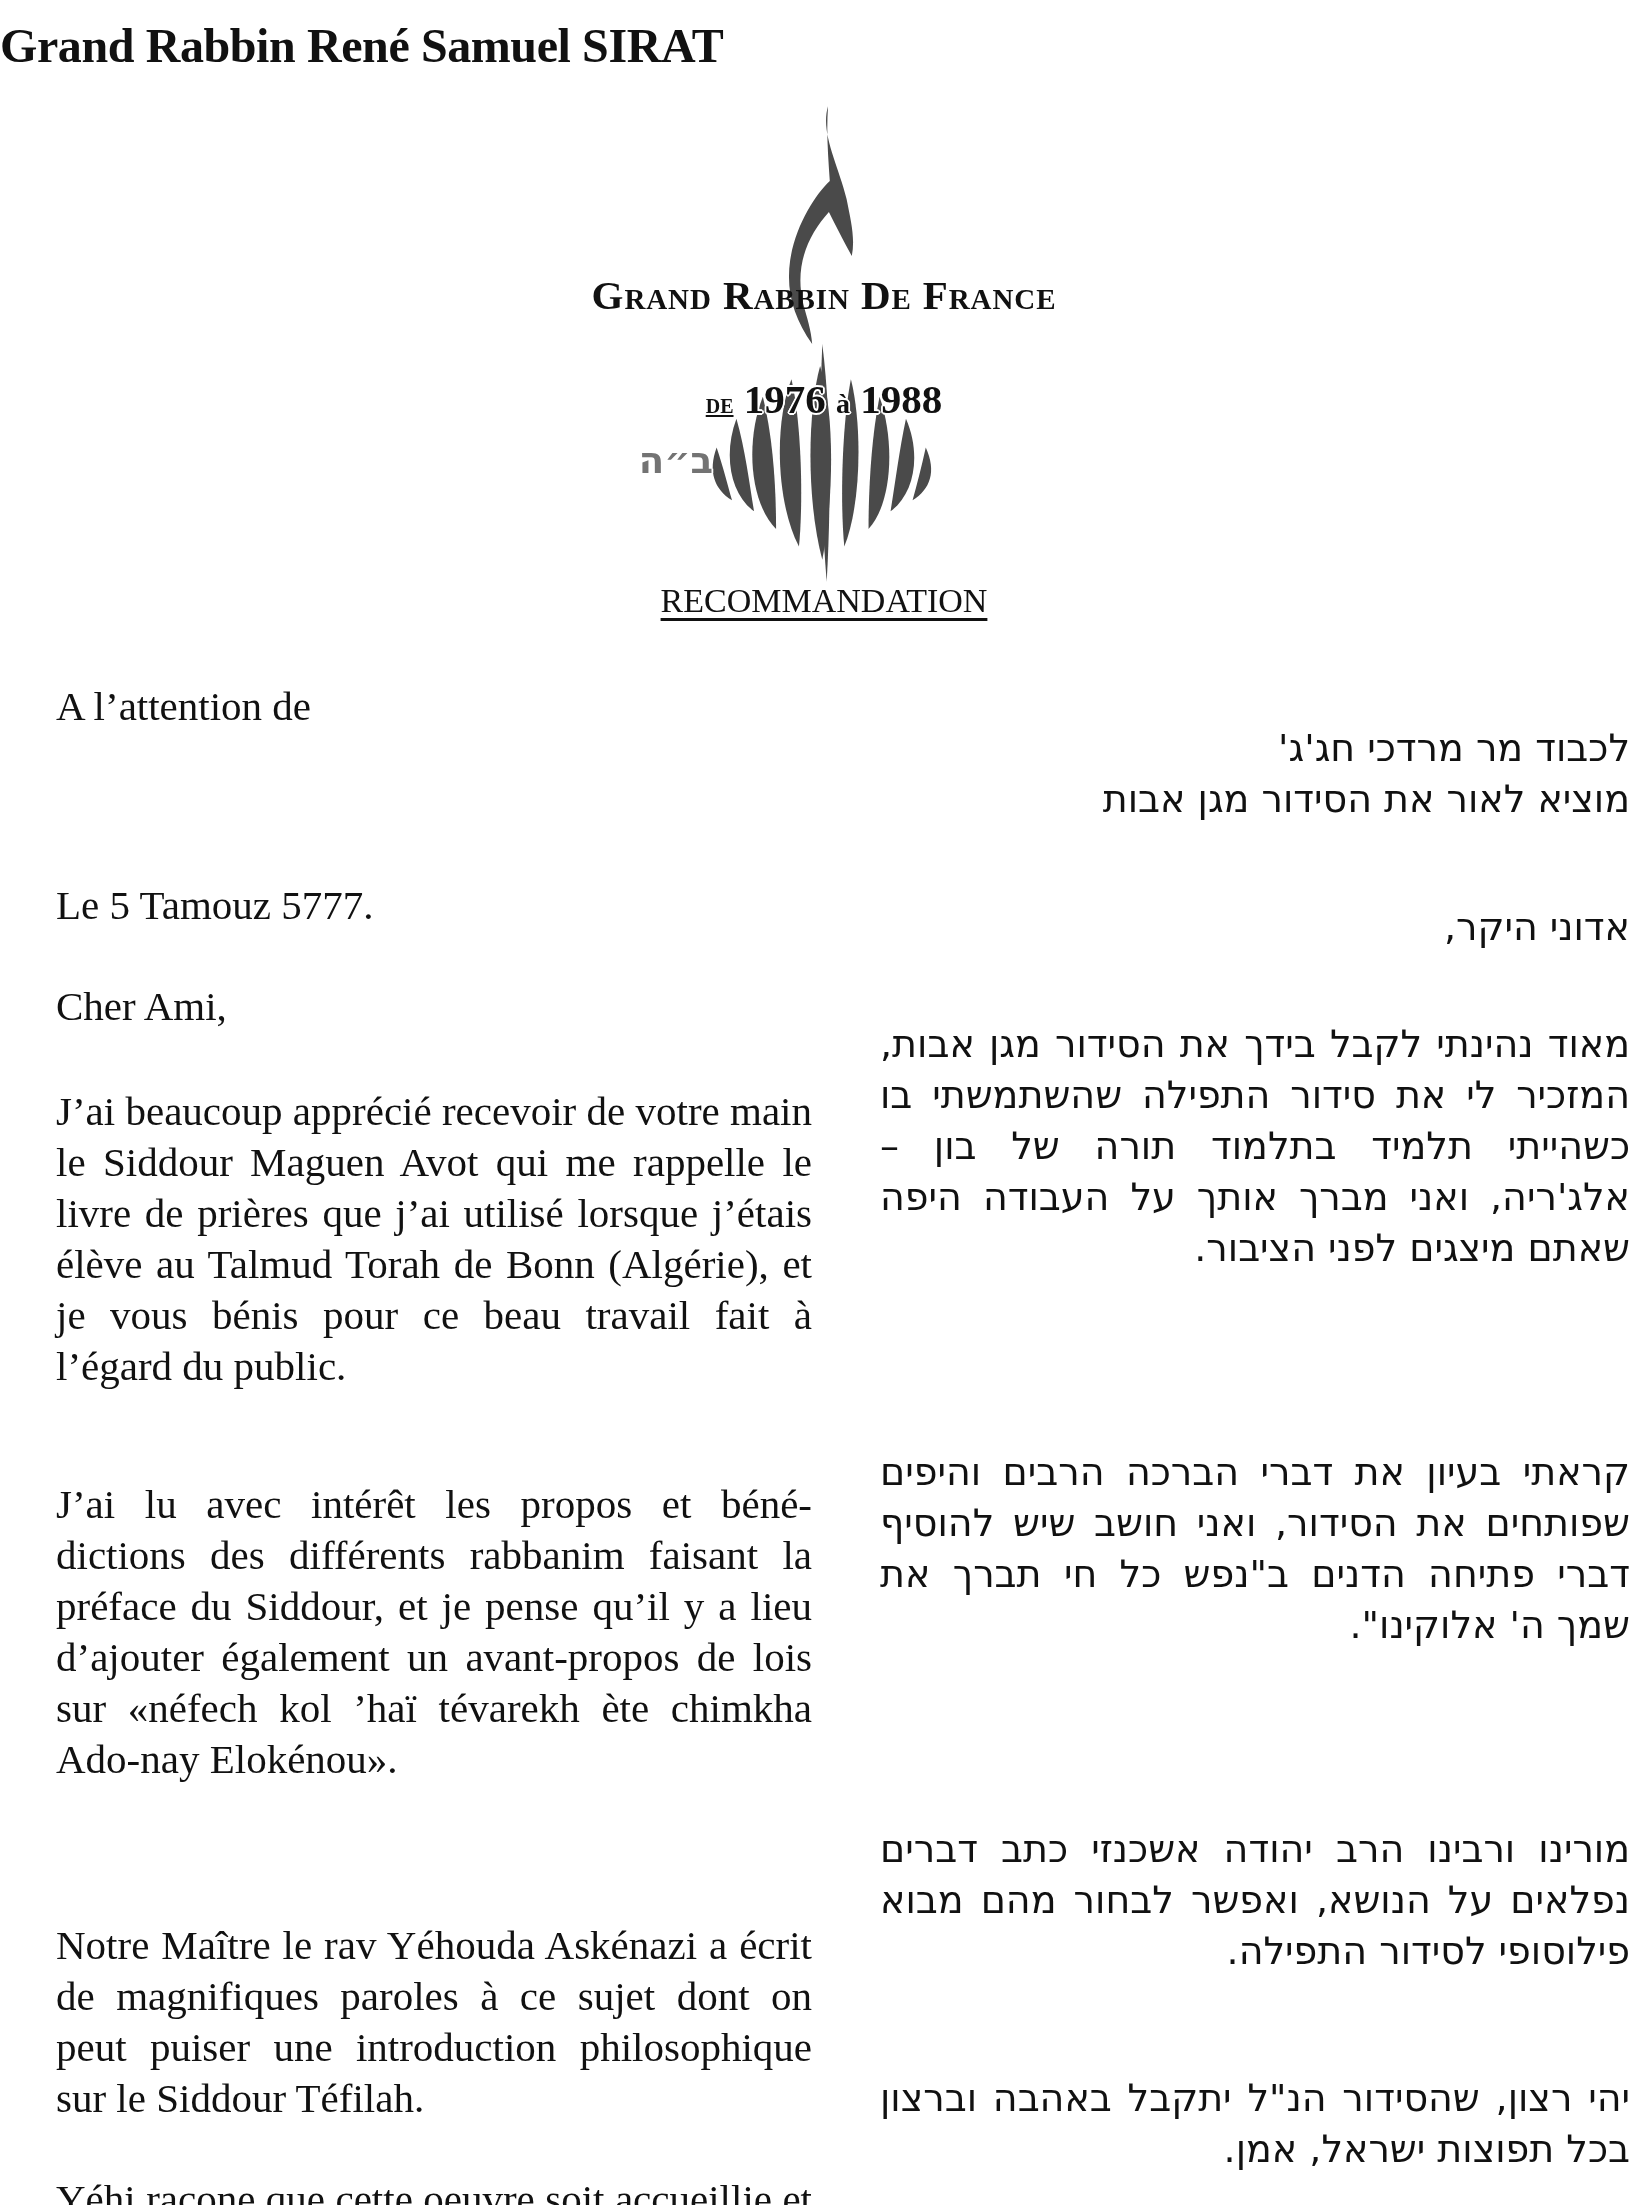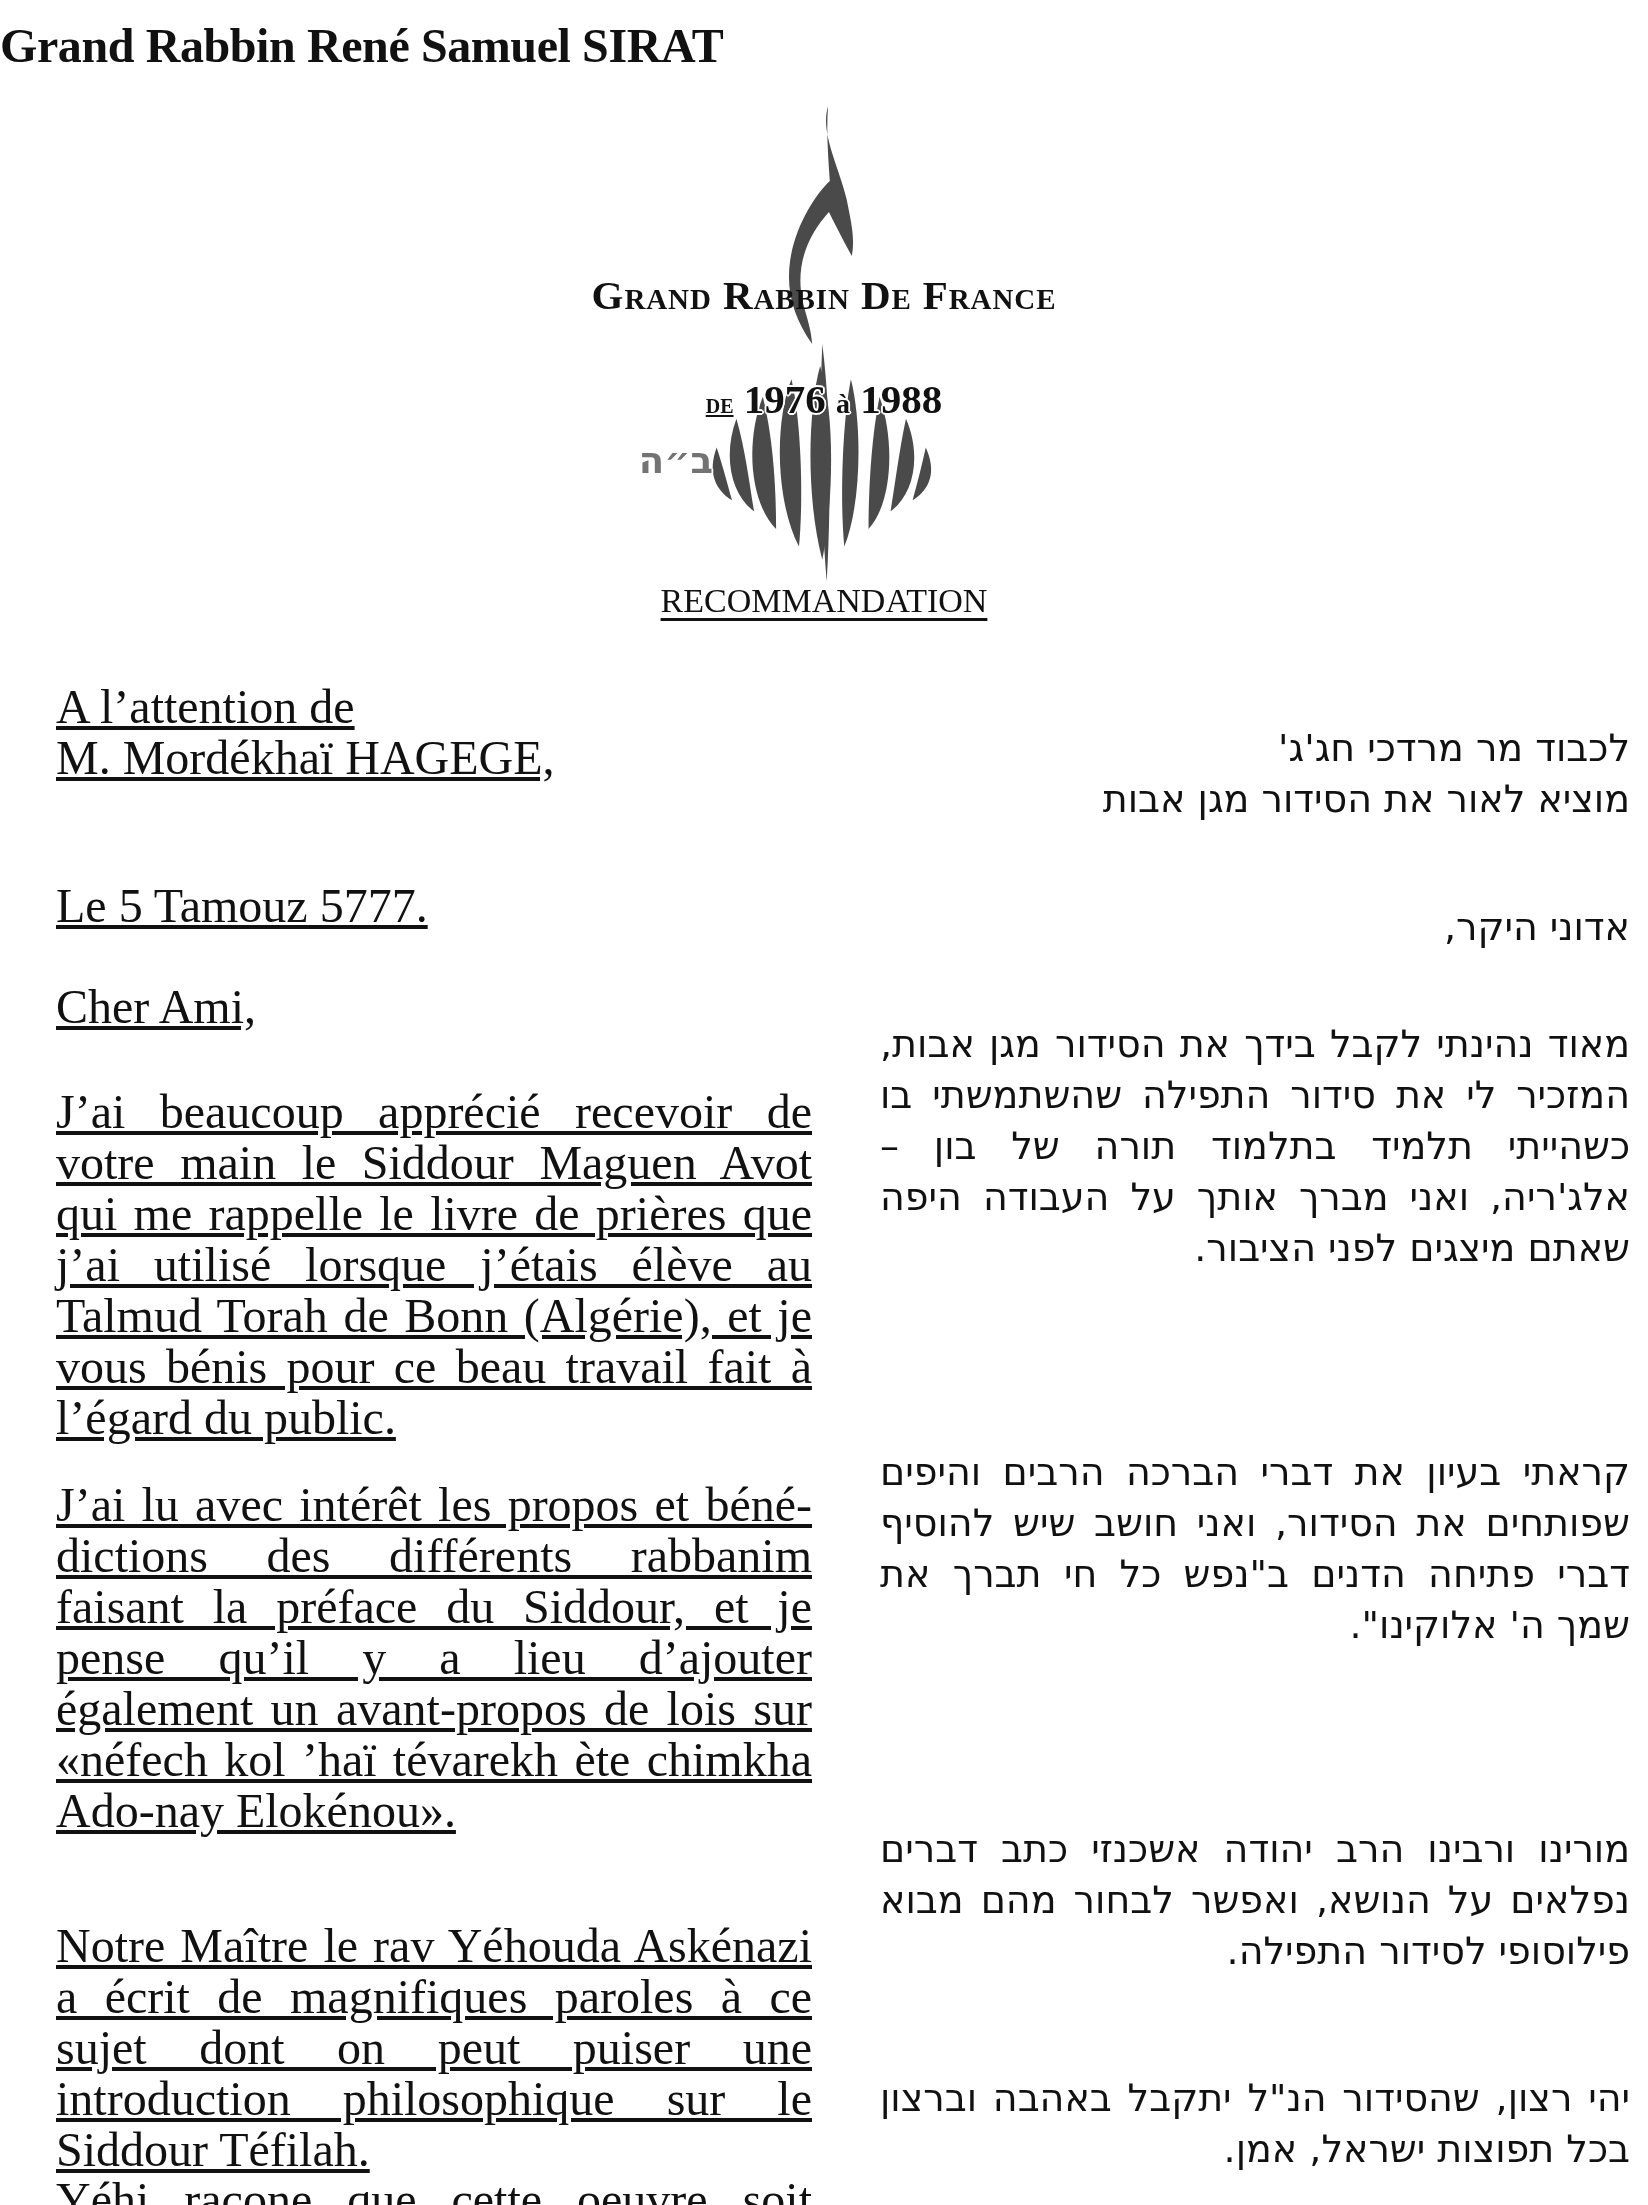--- a/index.html
+++ b/index.html
@@ -34,23 +34,22 @@
     direction: rtl;
   }
   #recommandation {
     top: 582px; left: 0; width: 1648px; text-align: center;
     font-family: "Liberation Serif", serif; font-size: 34px;
   }
   #recommandation span { text-decoration: underline; text-decoration-thickness: 2.6px; text-underline-offset: 6.2px; }
 
   .fr-col {
     position: absolute; left: 56px; width: 756px;
-    font-family: "Liberation Serif", serif; font-size: 48px; line-height: 51px;
+    font-family: "Liberation Serif", serif; font-size: 41px; line-height: 51px;
     color: #111;
-    text-decoration: underline;
   }
   .fr-col p { margin: 0; }
   .fr-col .just { text-align: justify; text-align-last: left; margin-top: 8px; }
   .he-col {
     position: absolute; left: 880px; width: 750px;
     font-family: "DejaVu Sans", sans-serif; font-size: 38px; line-height: 51px;
     direction: rtl; text-align: justify; text-align-last: right; color: #111;
   }
   .he-col p { margin: 0; }
 </style>
@@ -85,21 +84,20 @@
   <span>1988</span>
 </div>
 <div id="logo-bh" class="abs">ב״ה</div>
 
 <div id="recommandation" class="abs">
   <span>RECOMMANDATION</span>
 </div>
 
 <div class="fr-col" style="top:681px;">
   <p>A l’attention de</p>
-  <p>M. Mordékhaï HAGEGE,</p>
 </div>
 <div class="fr-col" style="top:880px;">
   <p>Le 5 Tamouz 5777.</p>
 </div>
 <div class="fr-col" style="top:981px;">
   <p>Cher Ami,</p>
 </div>
 <div class="fr-col" style="top:1078px;">
   <p class="just">J’ai beaucoup apprécié recevoir de votre main le Siddour Maguen Avot qui me rappelle le livre de prières que j’ai utilisé lorsque j’étais élève au Talmud Torah de Bonn (Algérie), et je vous bénis pour ce beau travail fait à l’égard du public.</p>
 </div>

